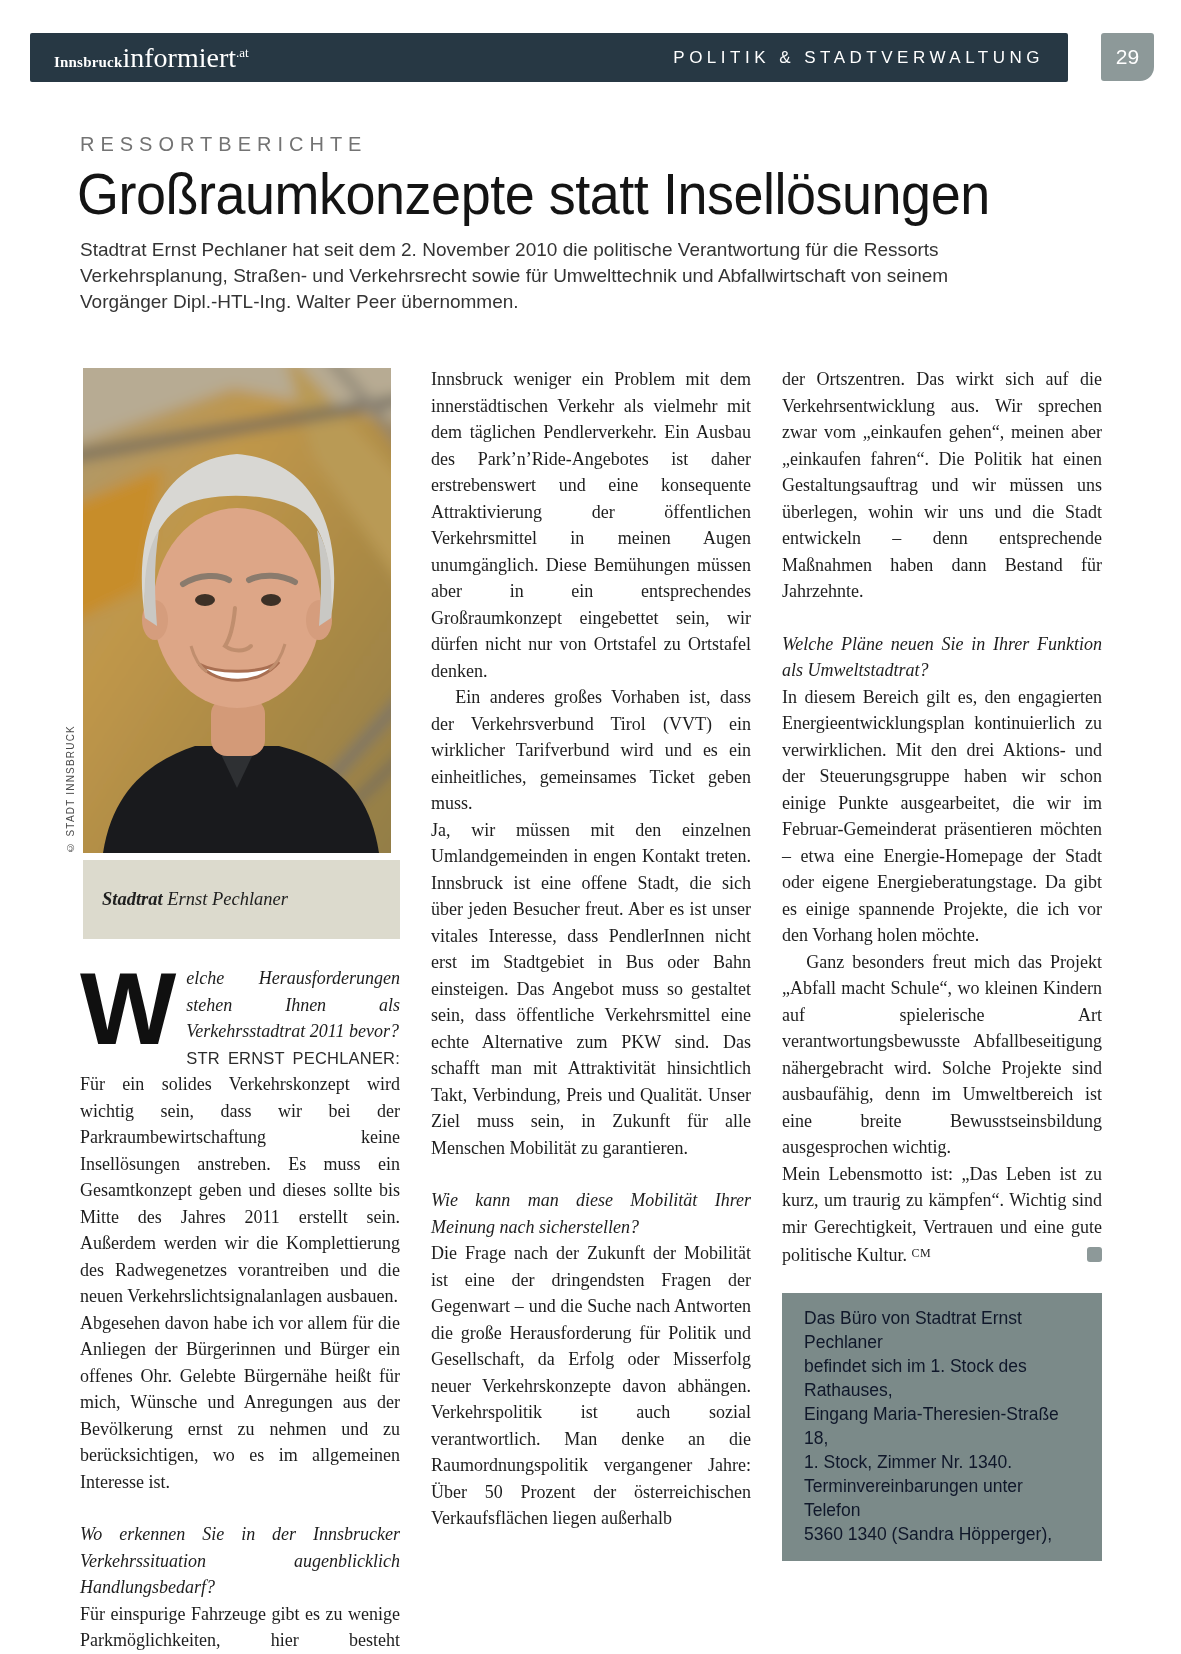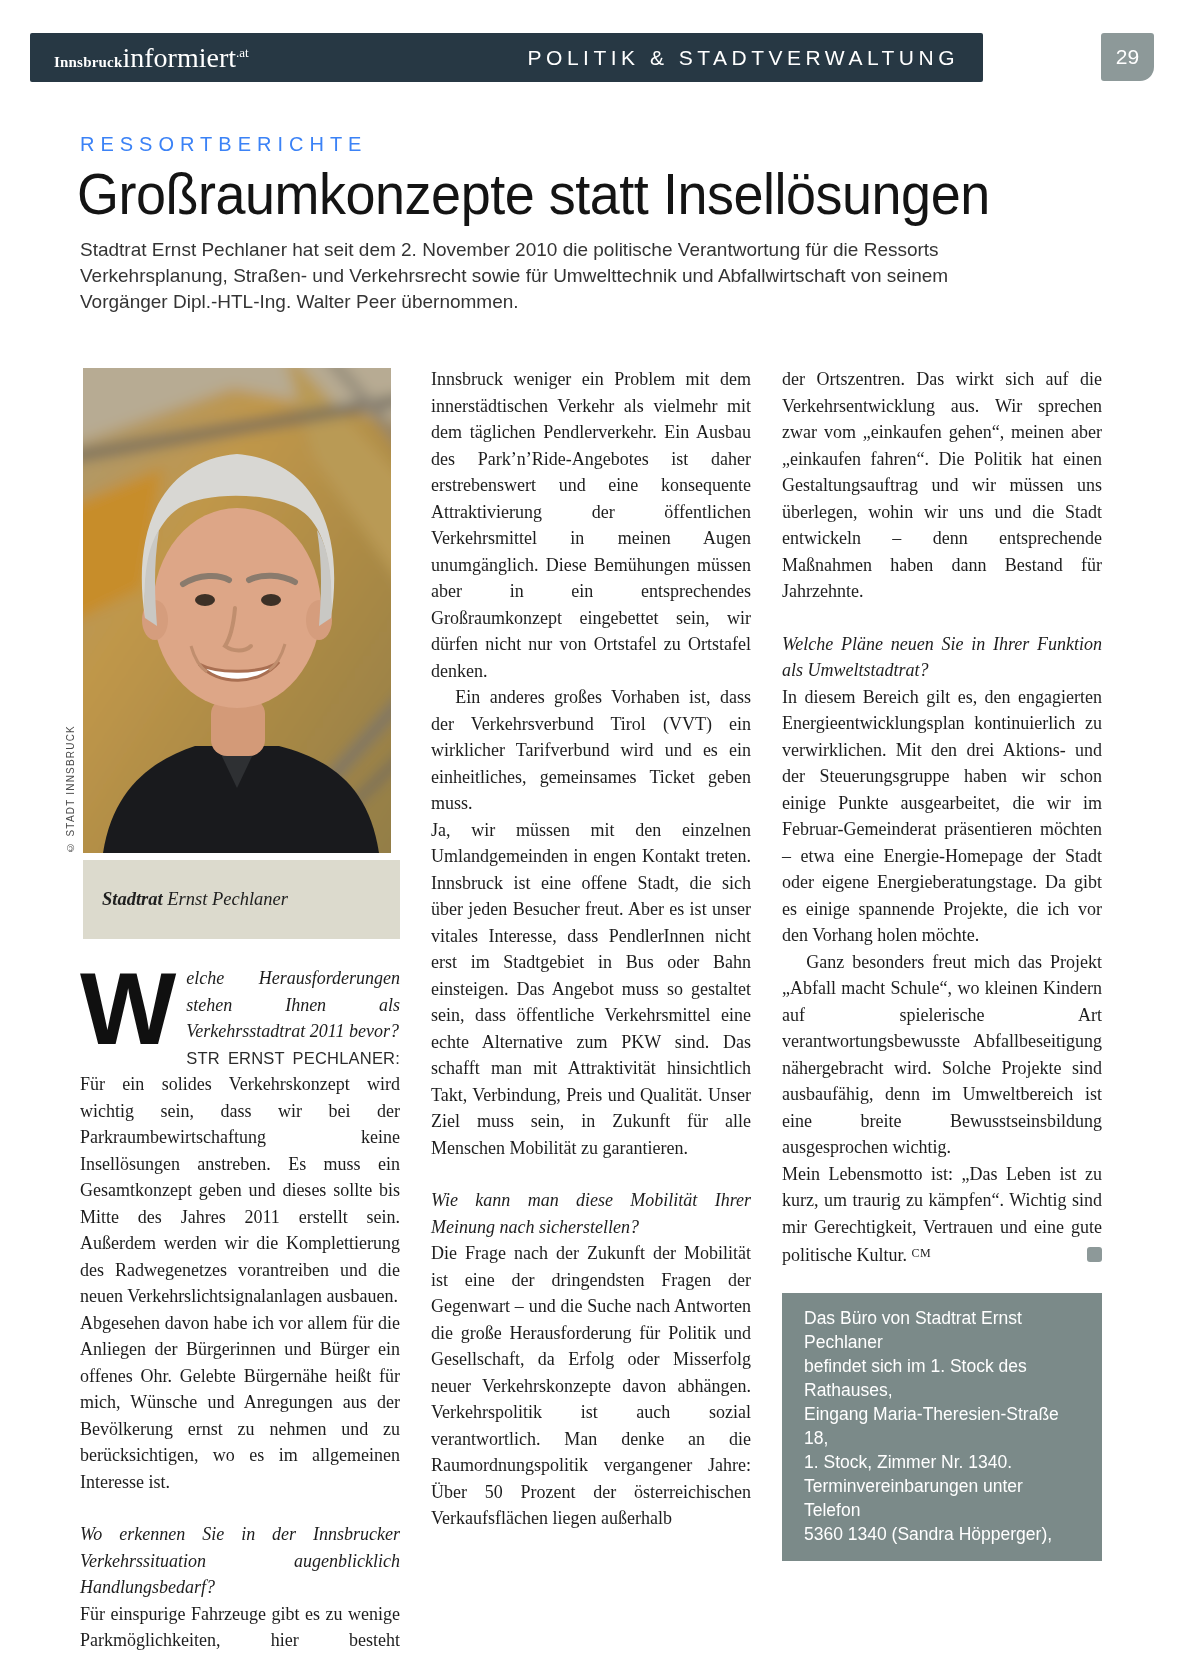--- a/index.html
+++ b/index.html
@@ -1,33 +1,33 @@
 <!DOCTYPE html>
 <html lang="de"><head>
 <meta charset="utf-8">
 <style>
   html,body{margin:0;padding:0;background:#ffffff;}
   .page{position:relative;width:1181px;height:1654px;background:#ffffff;
         font-family:"Liberation Sans",sans-serif;overflow:hidden;}
 
   
-  .header-bar{position:absolute;left:30px;top:33px;width:953px;height:49px;
+  .header-bar{position:absolute;left:30px;top:33px;width:1038px;height:49px;
               background:#273844;border-radius:2px;display:flex;align-items:center;
               justify-content:space-between;padding:0 24px;box-sizing:border-box;}
   .logo{color:#fff;font-family:"Liberation Serif",serif;white-space:nowrap;}
   .lg-small{font-size:15px;font-weight:700;letter-spacing:.2px;}
   .lg-big{font-size:28px;font-weight:400;}
   .lg-at{font-size:13px;vertical-align:10px;}
-  .section-title{color:#ffffff;font-size:21px;letter-spacing:4.5px;font-weight:400;}
+  .section-title{color:#ffffff;font-size:17px;letter-spacing:4.5px;font-weight:400;}
   .page-num-box{position:absolute;left:1101px;top:33px;width:53px;height:48px;
                 background:#8d9999;border-radius:3px 3px 14px 3px;color:#fff;
                 font-size:21px;display:flex;align-items:center;justify-content:center;}
 
   
-  .kicker{position:absolute;left:80px;top:133px;font-size:20px;letter-spacing:6px;color:#3b82f6;}
+  .kicker{position:absolute;left:80px;top:133px;font-size:20px;letter-spacing:6px;color:#737373;}
   .title{position:absolute;left:77px;top:160px;font-size:58px;color:#141414;white-space:nowrap;}
   .title span{display:inline-block;transform:scaleX(.93);transform-origin:0 50%;letter-spacing:-.5px;}
   .lead{position:absolute;left:80px;top:237px;width:905px;font-size:19px;line-height:26px;color:#343434;}
 
   
   .cols{position:absolute;left:80px;top:366px;width:1023px;display:flex;gap:31px;}
   .col{width:320px;box-sizing:border-box;}
   .col p{margin:0;font-family:"Liberation Serif",serif;font-size:18px;line-height:26.5px;
          color:#1d1d1d;text-align:justify;}
   .q{font-style:italic;margin-top:26px !important;}
@@ -49,21 +49,21 @@
   .article-start{margin-top:26px;}
 
   
   .endmark{float:right;width:15px;height:15px;background:#8d9999;border-radius:3px;margin-top:7px;}
   .initials{font-size:12px;letter-spacing:.5px;vertical-align:4px;}
 
   
   .kontakt{margin-top:24px;background:#7b8a89;width:320px;box-sizing:border-box;
            padding:13px 22px 15px 22px;}
   .kontakt-title{margin:0 0 5px 0;color:#ffffff;font-size:29px;font-weight:400;letter-spacing:.5px;}
-  .kl{color:#ffffff;font-size:17.5px;line-height:24px;}
+  .kl{color:#0f172a;font-size:17.5px;line-height:24px;}
 </style>
 </head>
 <body>
 
 <div class="page">
 
   <div class="header-bar">
     <div class="logo">
       <span class="lg-small">Innsbruck</span><span class="lg-big">informiert</span><span class="lg-at">.at</span>
     </div>

